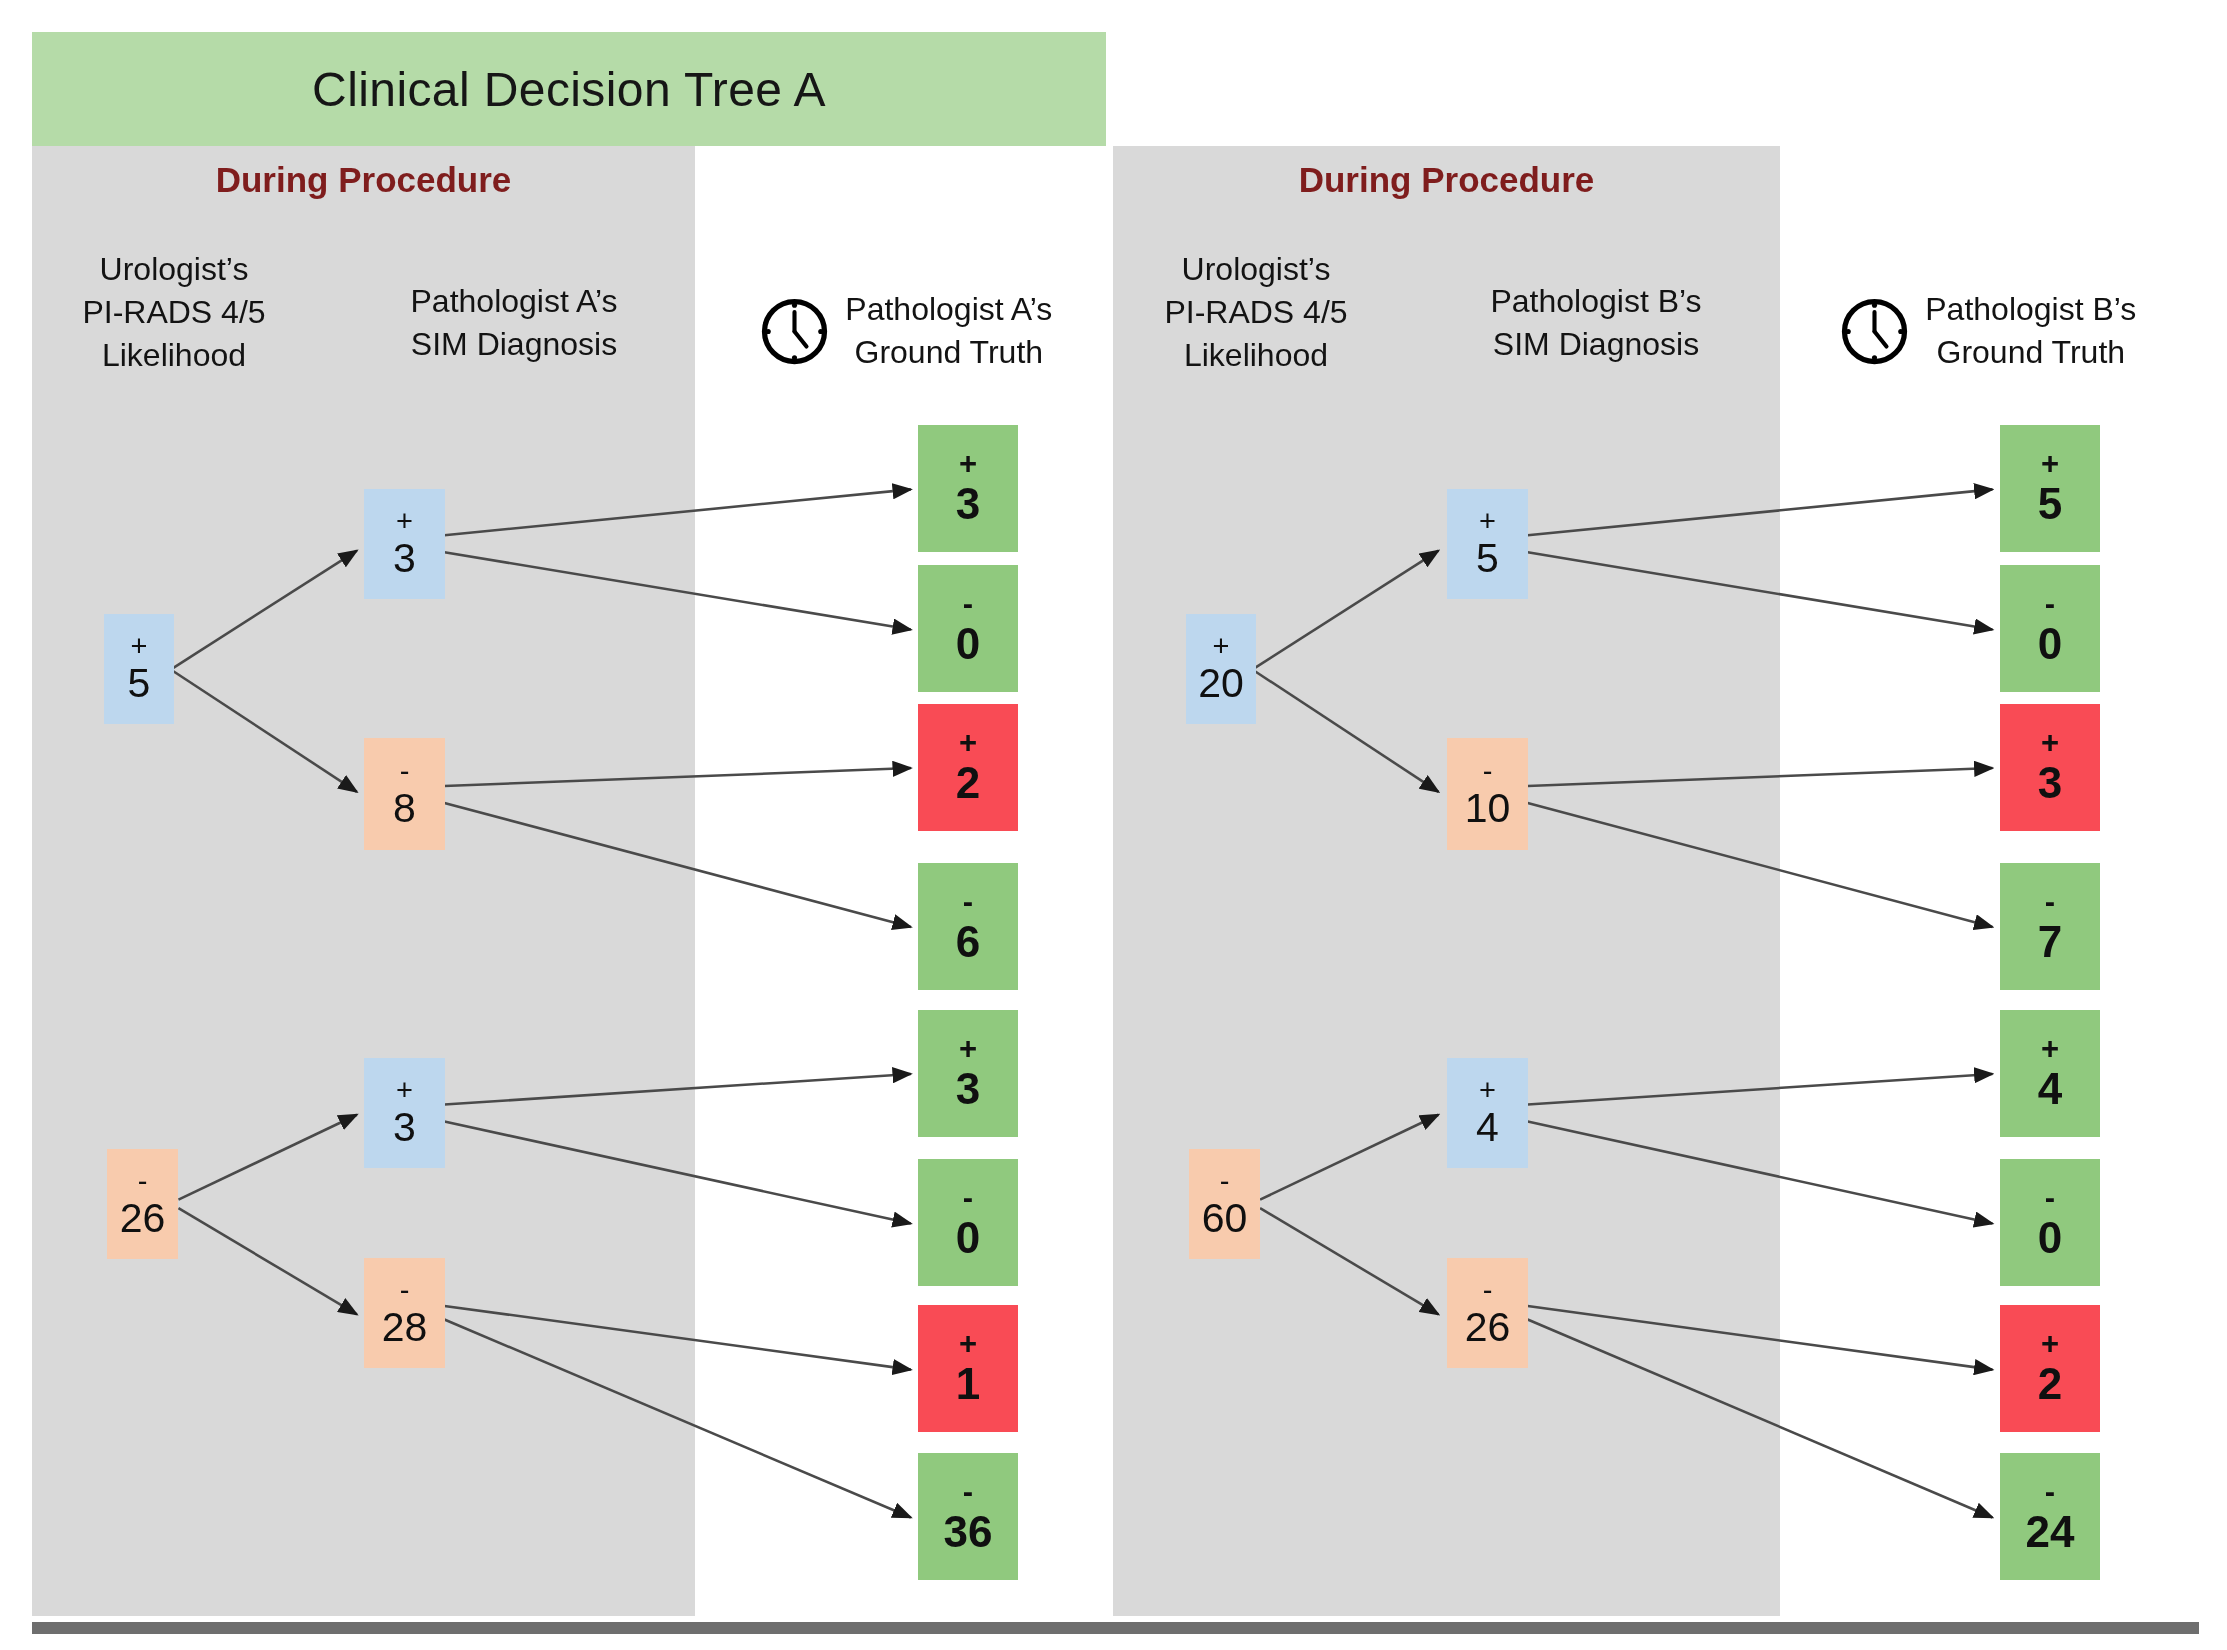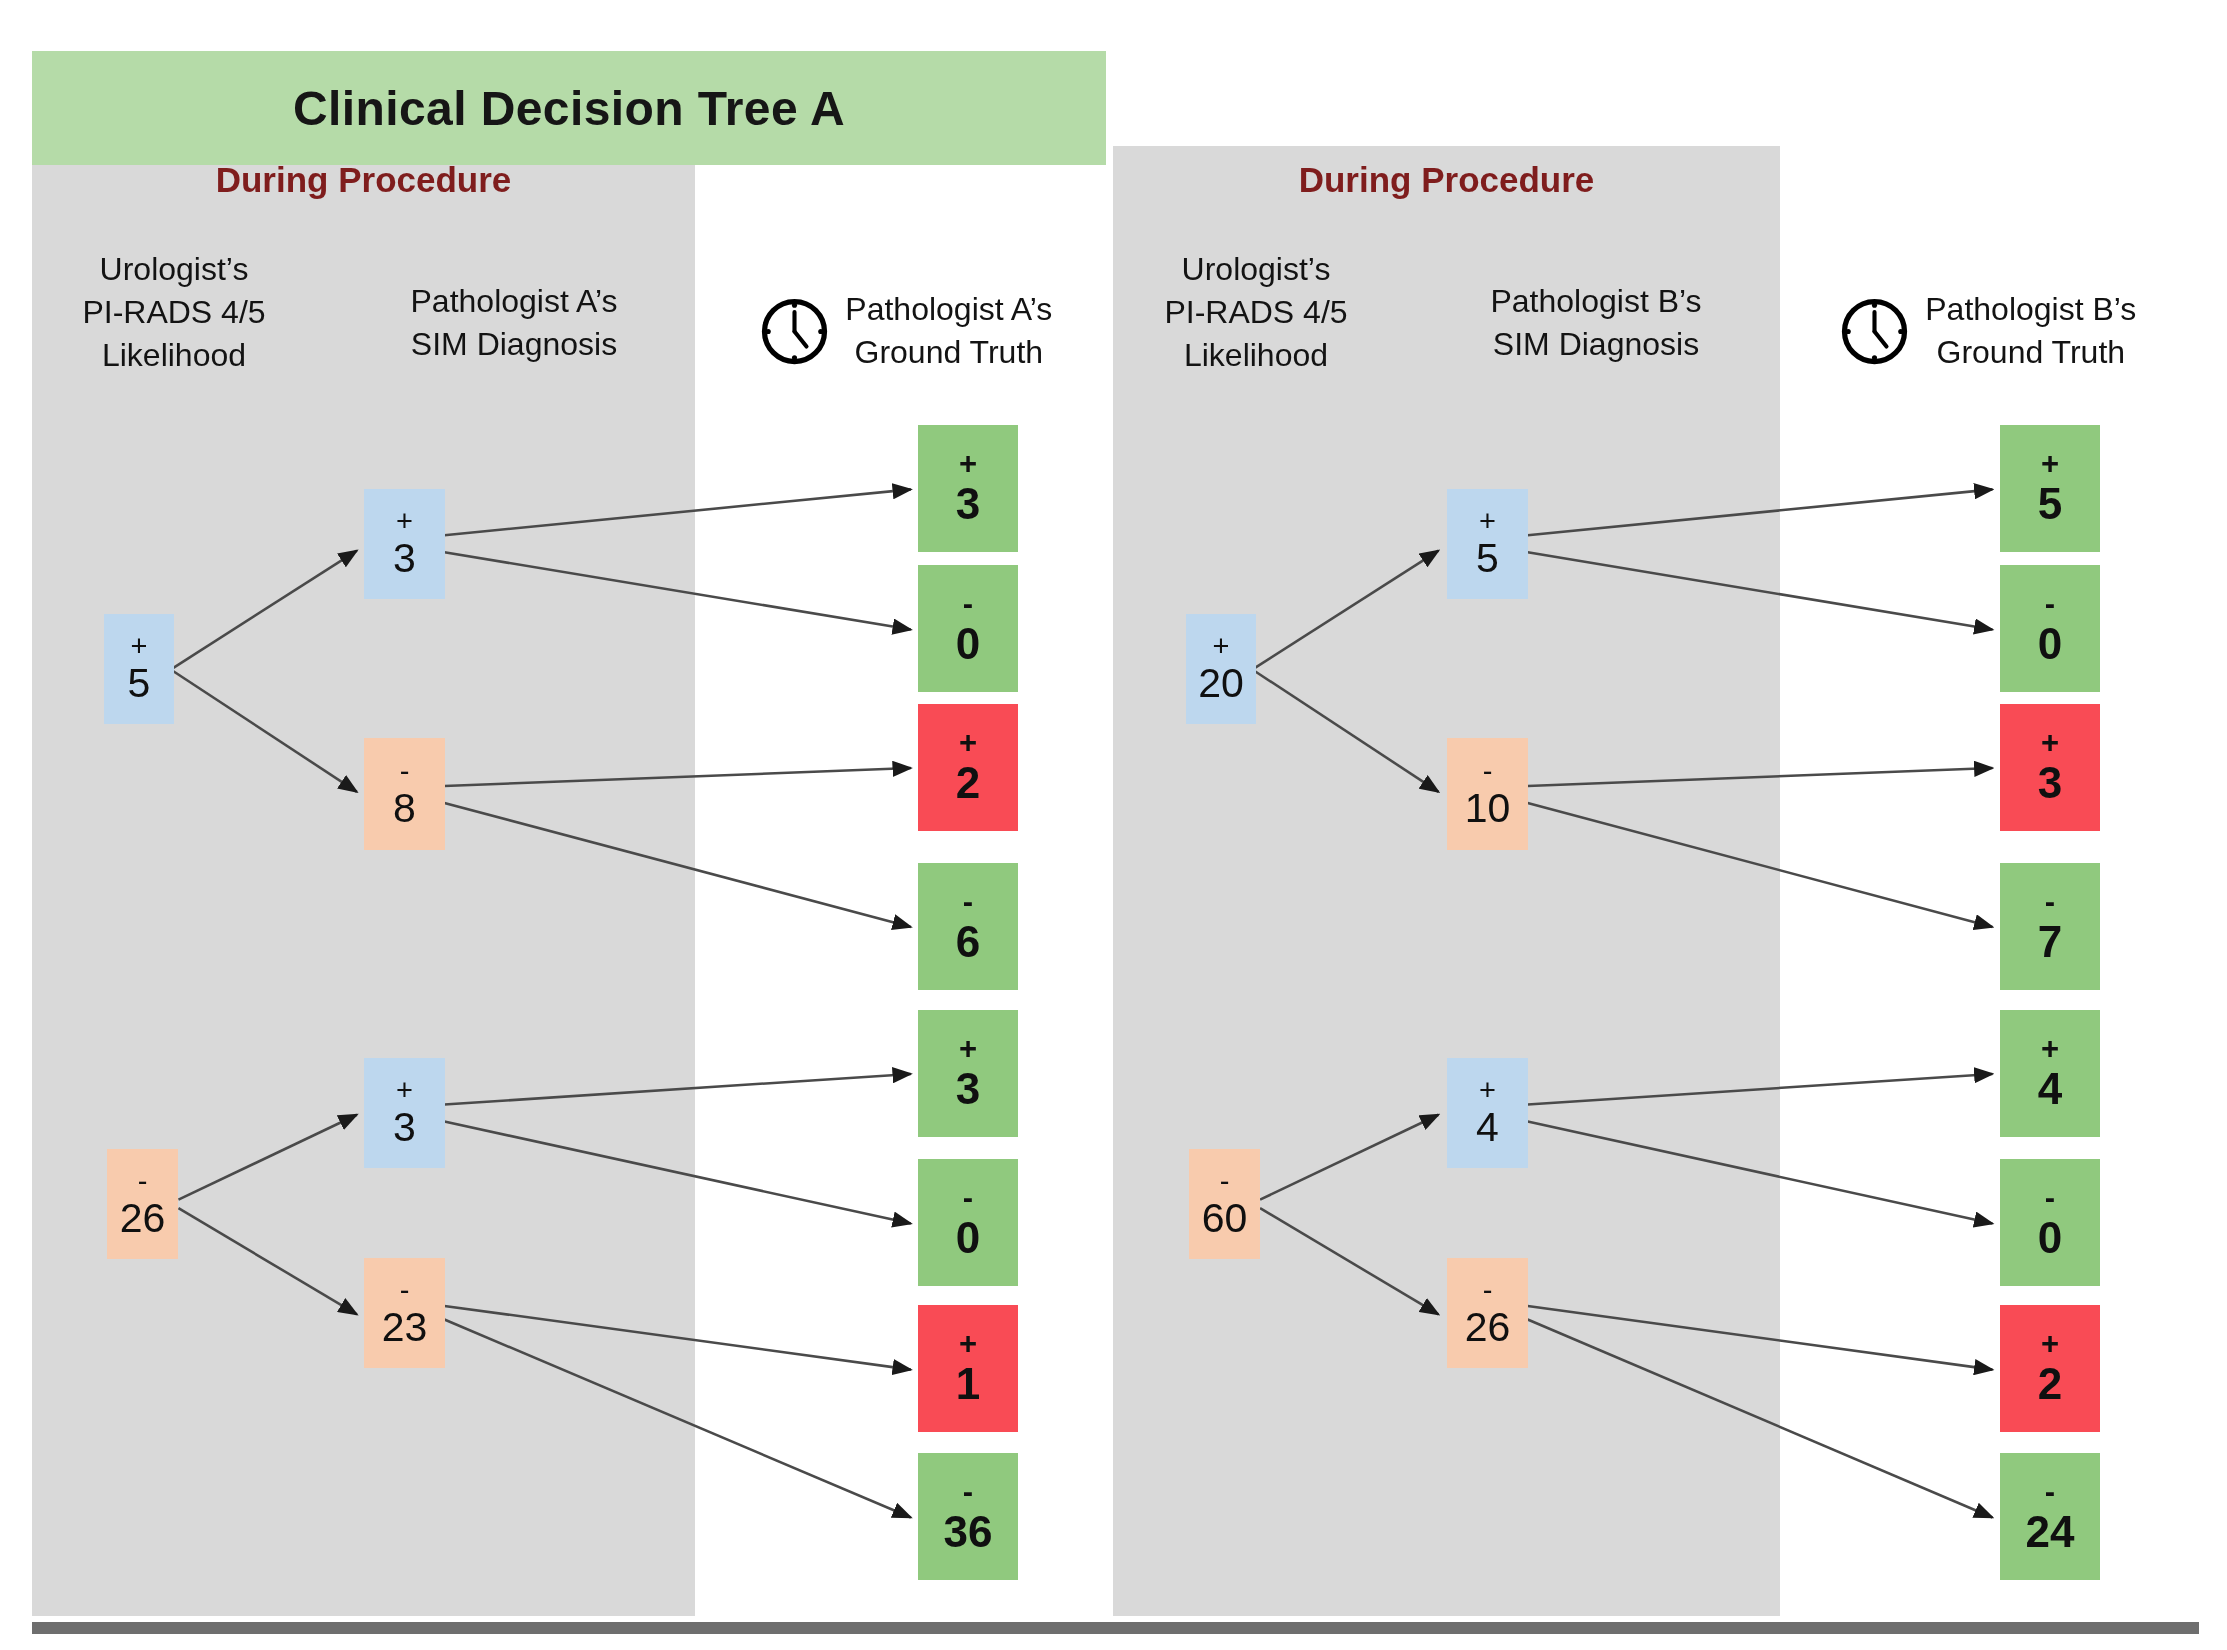--- a/index.html
+++ b/index.html
@@ -2,21 +2,21 @@
 <html style="--headerGreen: #b5dba8; --headerYellow: #fce08c; --panelGray: #d9d9d9; --nodeBlue: #bdd7ee; --nodeOrange: #f8cbad; --leafGreen: #90c97e; --leafRed: #f94b55; --arrowGray: #4a4a4a; --bottomBar: #6e6e6e;font-size:13.6px"><head>
 <meta charset="utf-8">
 <style>
   html,body{margin:0;padding:0;background:#ffffff;}
   .stage{
     position:relative;width:2227px;height:1650px;background:#ffffff;
     font-family:"Liberation Sans", sans-serif;color:#141414;overflow:hidden;
   }
   .tree-header{
     position:absolute;display:flex;align-items:center;justify-content:center;
-    font-size:48px;font-weight:700;letter-spacing:0.4px;color:#161616;margin-top:19px;
+    font-size:48px;font-weight:400;letter-spacing:0.4px;color:#161616;
   }
   .hdr-green{background:var(--headerGreen);}
   .hdr-yellow{background:var(--headerYellow);}
   .panel{position:absolute;background:var(--panelGray);}
   .phase{position:absolute;text-align:center;font-size:35px;font-weight:700;color:#7f1d1d;}
   .colhead{position:absolute;text-align:center;font-size:32px;line-height:1.34;color:#131313;}
   .colhead3{position:absolute;display:flex;align-items:center;justify-content:center;gap:13.6px;}
   .colhead3 .txt{text-align:center;font-size:32px;line-height:1.34;color:#131313;}
   .clock{flex:0 0 auto;}
   .node{
@@ -123,21 +123,21 @@
   <div class="node orange" style="left:364px;top:738px;width:81px;height:112px">
     <div class="sign">-</div>
     <div class="value">8</div>
   </div>
   <div class="node blue" style="left:364px;top:1058px;width:81px;height:110px">
     <div class="sign">+</div>
     <div class="value">3</div>
   </div>
   <div class="node orange" style="left:364px;top:1258px;width:81px;height:110px">
     <div class="sign">-</div>
-    <div class="value">23</div>
+    <div class="value">28</div>
   </div>
 
   <div class="node leaf lgreen" style="left:918px;top:425px;width:100px;height:127px">
     <div class="sign">+</div>
     <div class="value">3</div>
   </div>
   <div class="node leaf lgreen" style="left:918px;top:565px;width:100px;height:127px">
     <div class="sign">-</div>
     <div class="value">0</div>
   </div>

